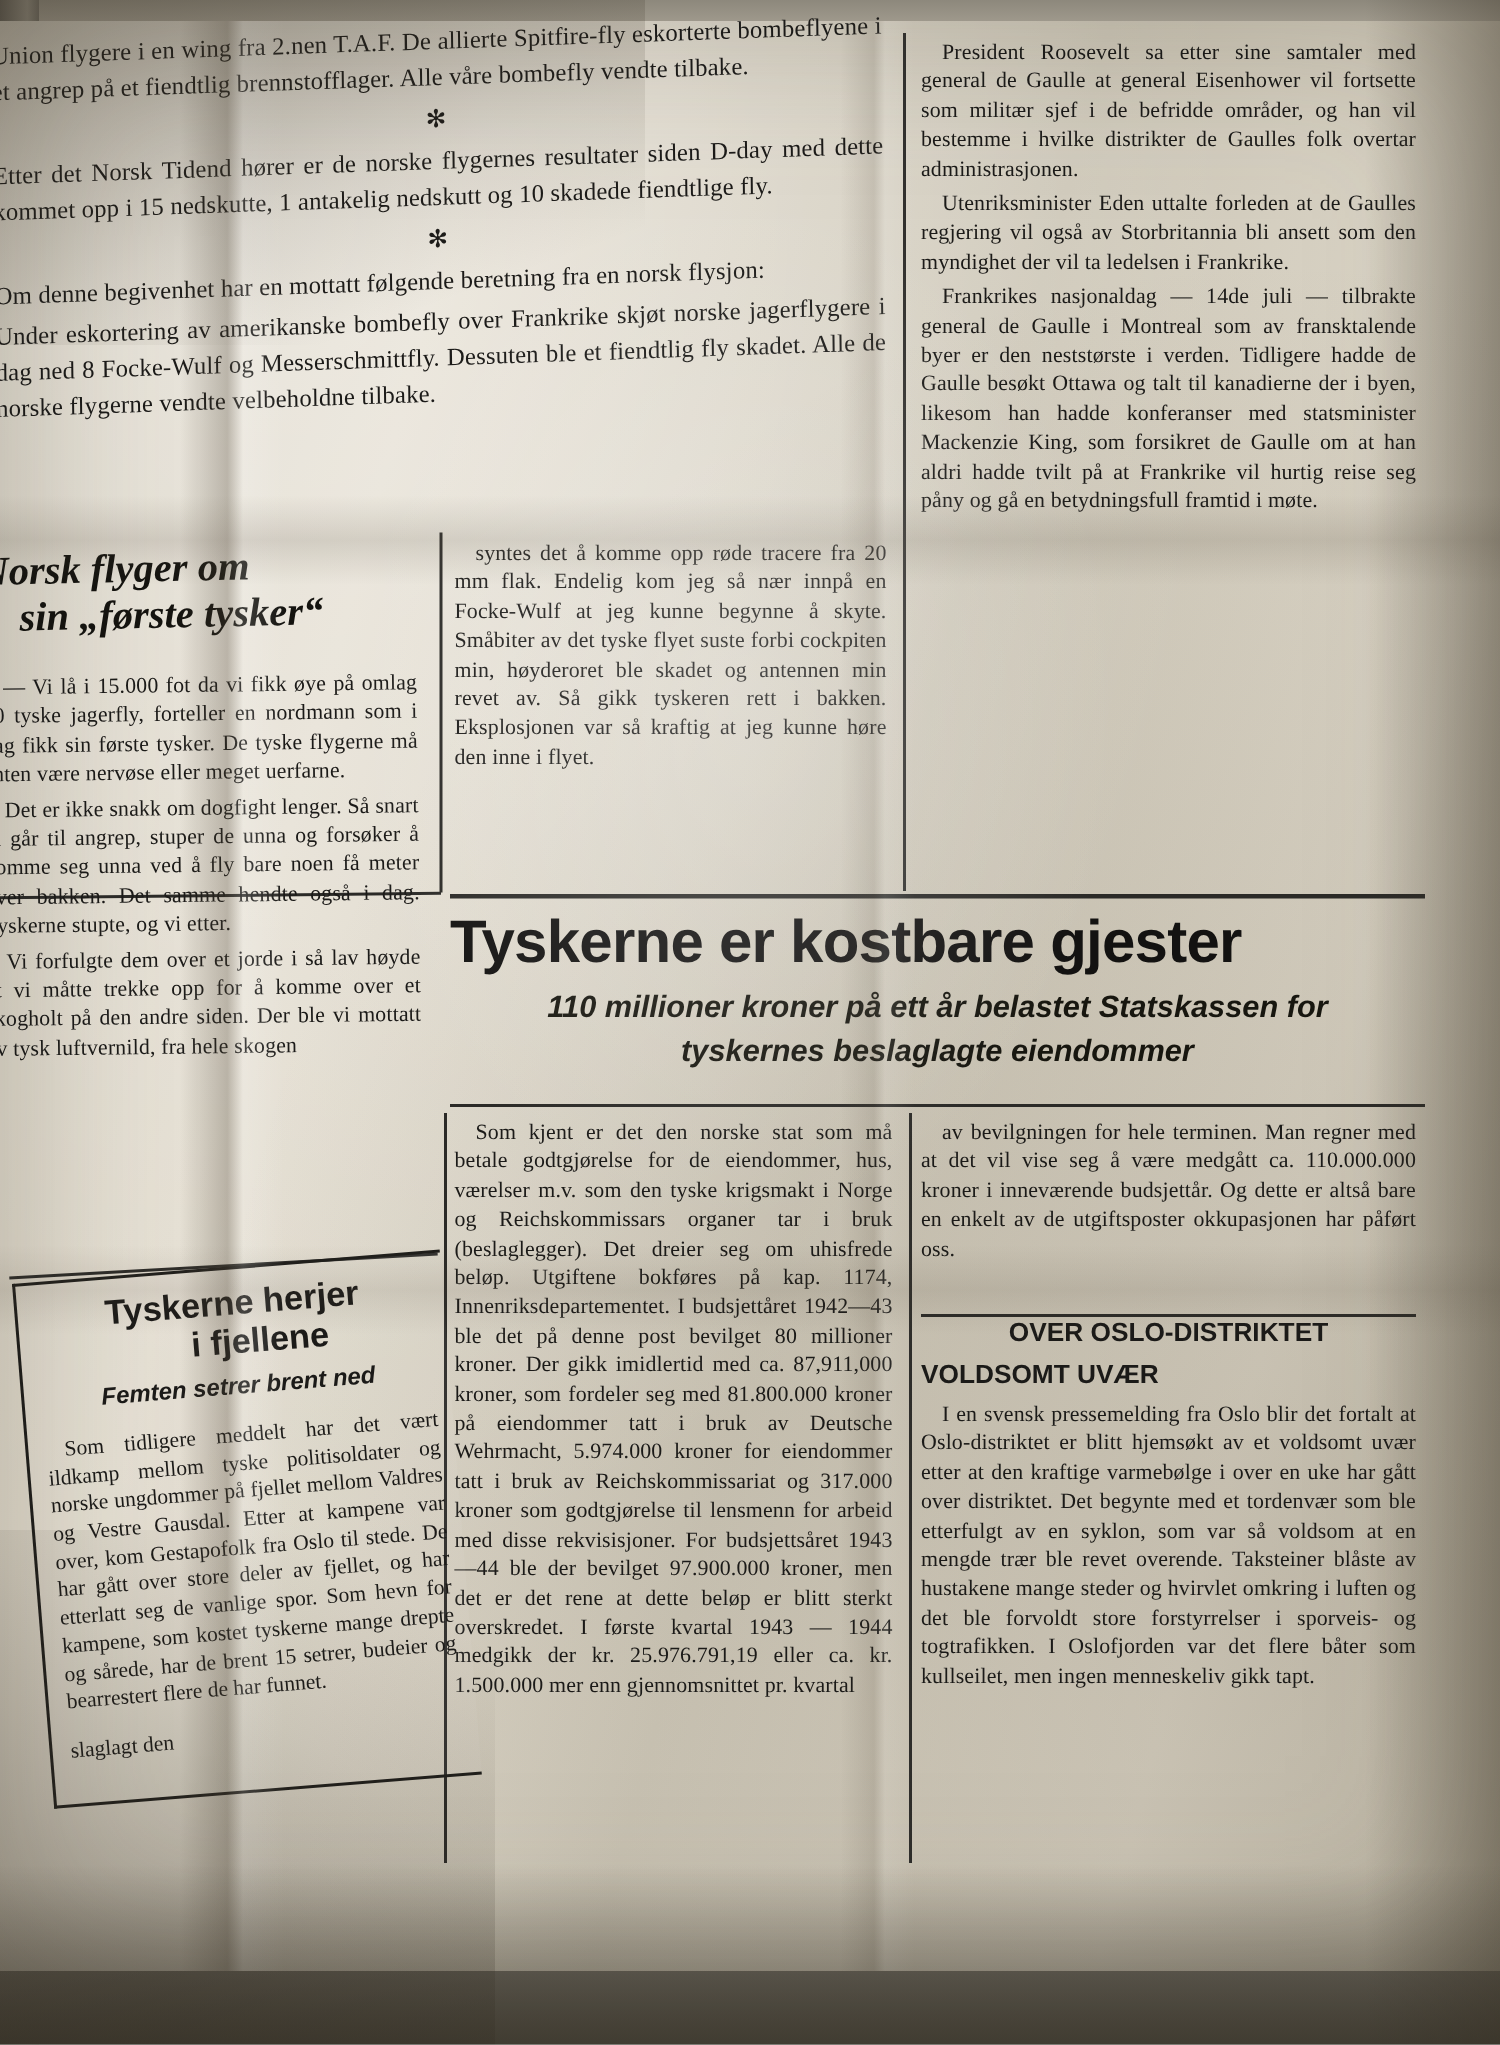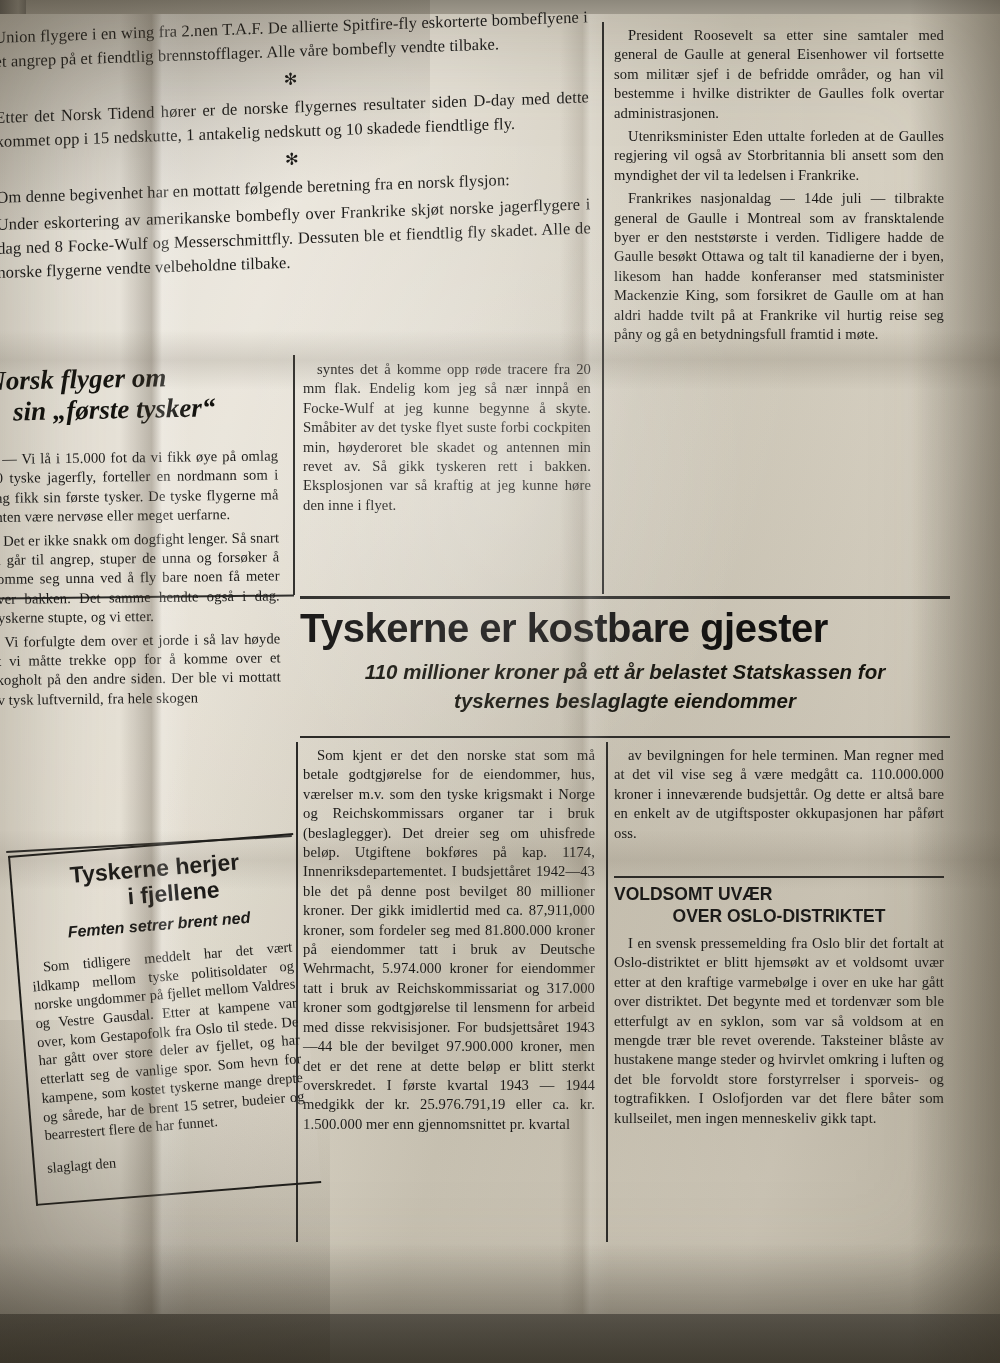--- a/index.html
+++ b/index.html
@@ -224,22 +224,22 @@
 
   <div class="col body-text" style="left:303px; top:746px; width:292px;">
     <p>Som kjent er det den norske stat som må betale godtgjørelse for de eiendommer, hus, værelser m.v. som den tyske krigsmakt i Norge og Reichskommissars organer tar i bruk (beslaglegger). Det dreier seg om uhisfrede beløp. Utgiftene bokføres på kap. 1174, Innenriksdepartementet. I budsjettåret 1942—43 ble det på denne post bevilget 80 millioner kroner. Der gikk imidlertid med ca. 87,911,000 kroner, som fordeler seg med 81.800.000 kroner på eiendommer tatt i bruk av Deutsche Wehrmacht, 5.974.000 kroner for eiendommer tatt i bruk av Reichskommissariat og 317.000 kroner som godtgjørelse til lensmenn for arbeid med disse rekvisisjoner. For budsjettsåret 1943—44 ble der bevilget 97.900.000 kroner, men det er det rene at dette beløp er blitt sterkt overskredet. I første kvartal 1943 — 1944 medgikk der kr. 25.976.791,19 eller ca. kr. 1.500.000 mer enn gjennomsnittet pr. kvartal</p>
   </div>
 
   <div class="col body-text" style="left:614px; top:746px; width:330px;">
     <p>av bevilgningen for hele terminen. Man regner med at det vil vise seg å være medgått ca. 110.000.000 kroner i inneværende budsjettår. Og dette er altså bare en enkelt av de utgiftsposter okkupasjonen har påført oss.</p>
   </div>
 
   <div class="col" style="left:614px; top:884px; width:330px;">
+    <div class="smallcaps-head centered" style="margin-top:-6px;">OVER OSLO-DISTRIKTET</div>
     <div class="smallcaps-head">VOLDSOMT UVÆR</div>
-    <div class="smallcaps-head centered" style="margin-top:-6px;">OVER OSLO-DISTRIKTET</div>
     <div class="body-text" style="margin-top:4px;">
       <p>I en svensk pressemelding fra Oslo blir det fortalt at Oslo-distriktet er blitt hjemsøkt av et voldsomt uvær etter at den kraftige varmebølge i over en uke har gått over distriktet. Det begynte med et tordenvær som ble etterfulgt av en syklon, som var så voldsom at en mengde trær ble revet overende. Taksteiner blåste av hustakene mange steder og hvirvlet omkring i luften og det ble forvoldt store forstyrrelser i sporveis- og togtrafikken. I Oslofjorden var det flere båter som kullseilet, men ingen menneskeliv gikk tapt.</p>
     </div>
   </div>
 
   <div class="col" id="box-left" style="left:8px; top:856px; width:262px;">
     <h3>Tyskerne herjer</h3>
     <h3 style="margin-top:-8px; padding-left:34px;">i fjellene</h3>
     <div class="kicker">Femten setrer brent ned</div>
     <p>Som tidligere meddelt har det vært ildkamp mellom tyske politisoldater og norske ungdommer på fjellet mellom Valdres og Vestre Gausdal. Etter at kampene var over, kom Gestapofolk fra Oslo til stede. De har gått over store deler av fjellet, og har etterlatt seg de vanlige spor. Som hevn for kampene, som kostet tyskerne mange drepte og sårede, har de brent 15 setrer, budeier og bearrestert flere de har funnet.</p>

